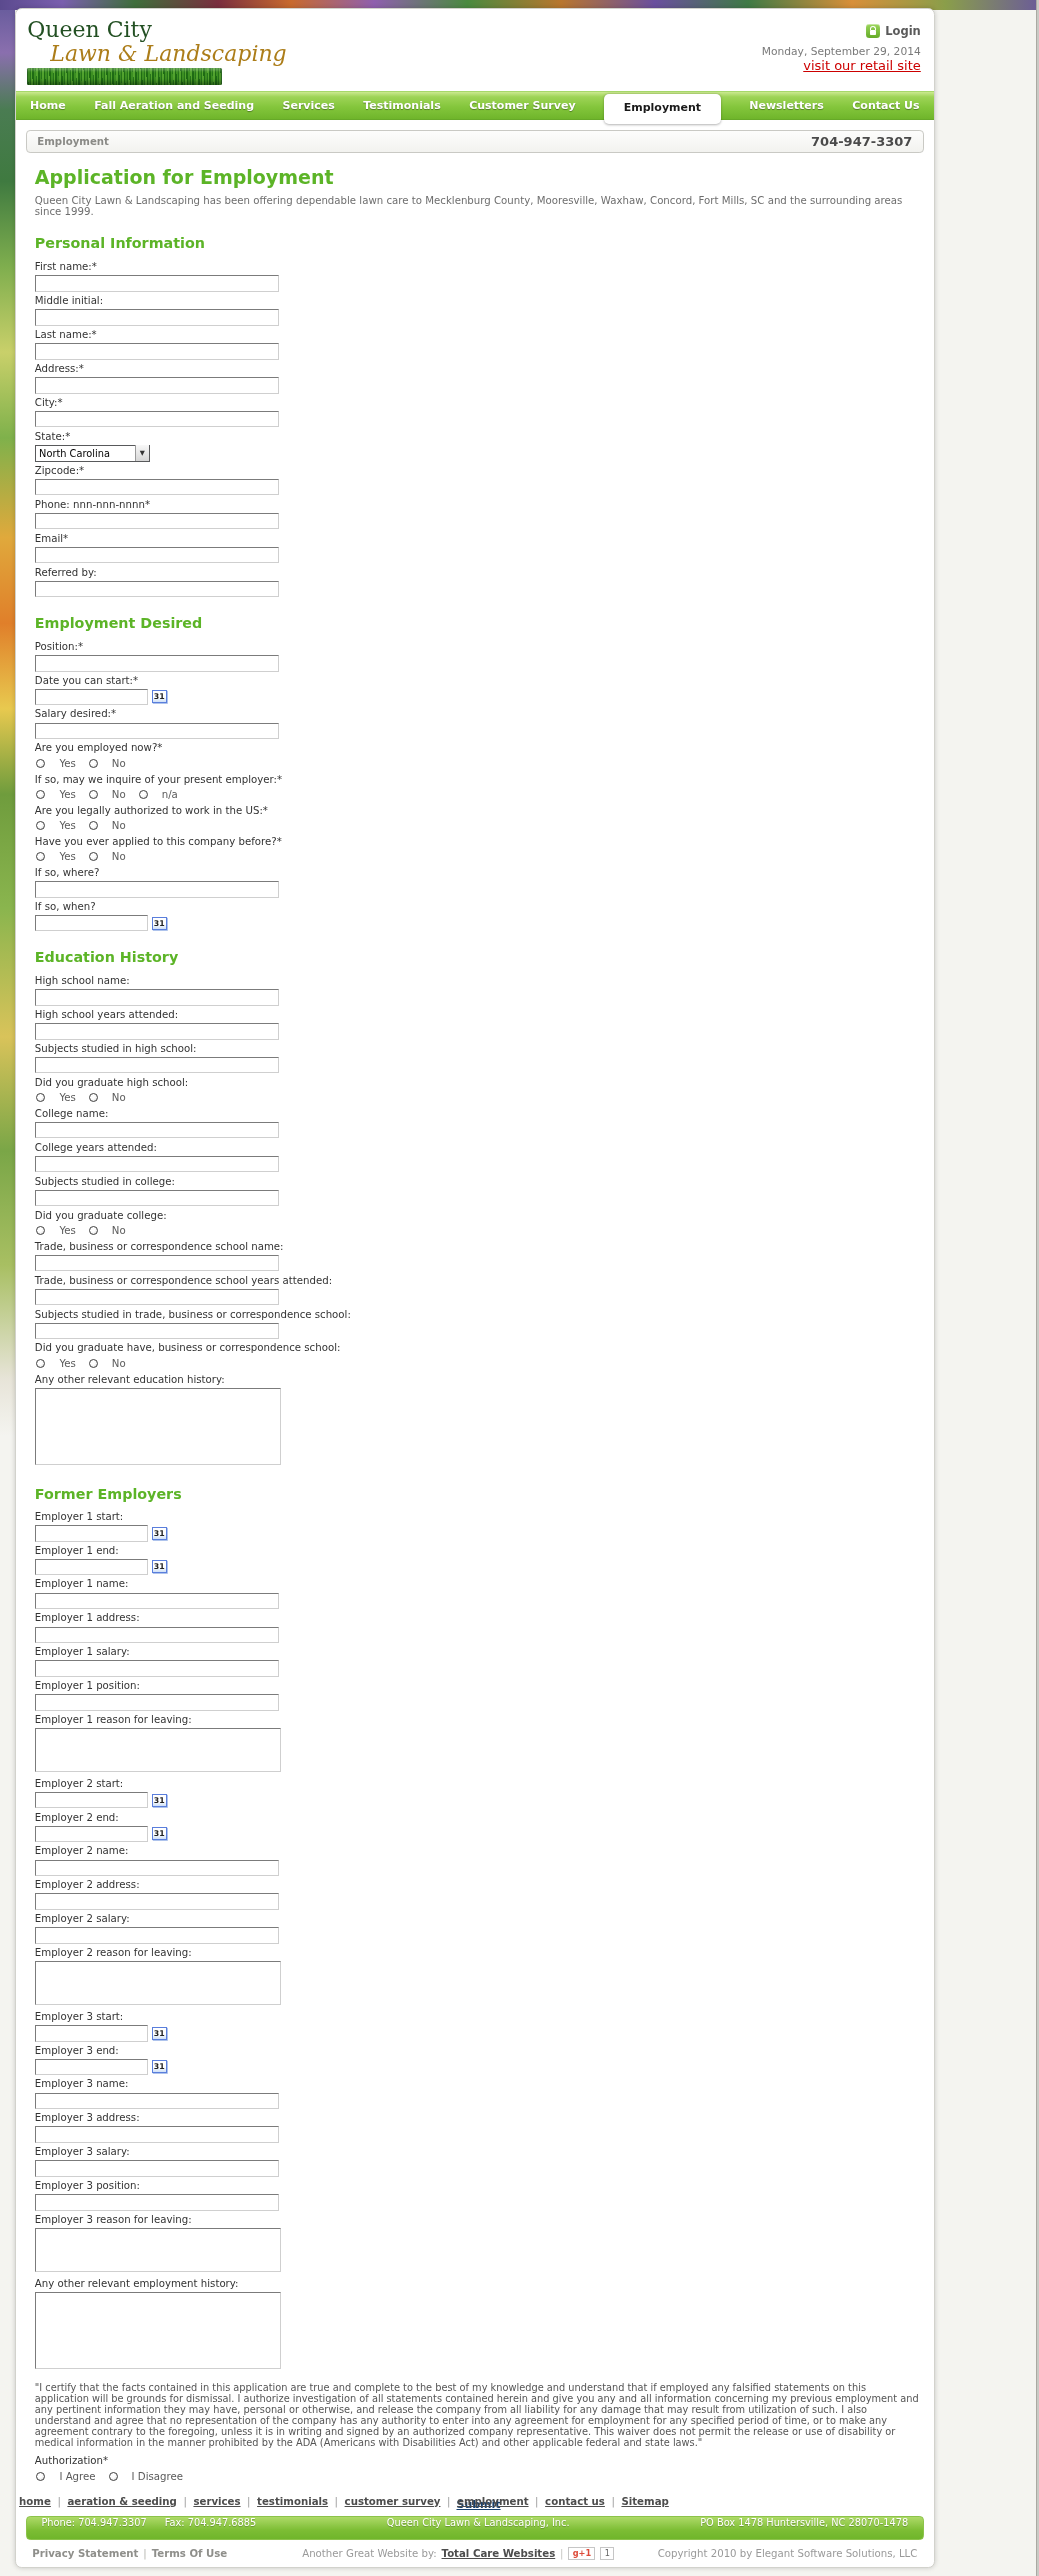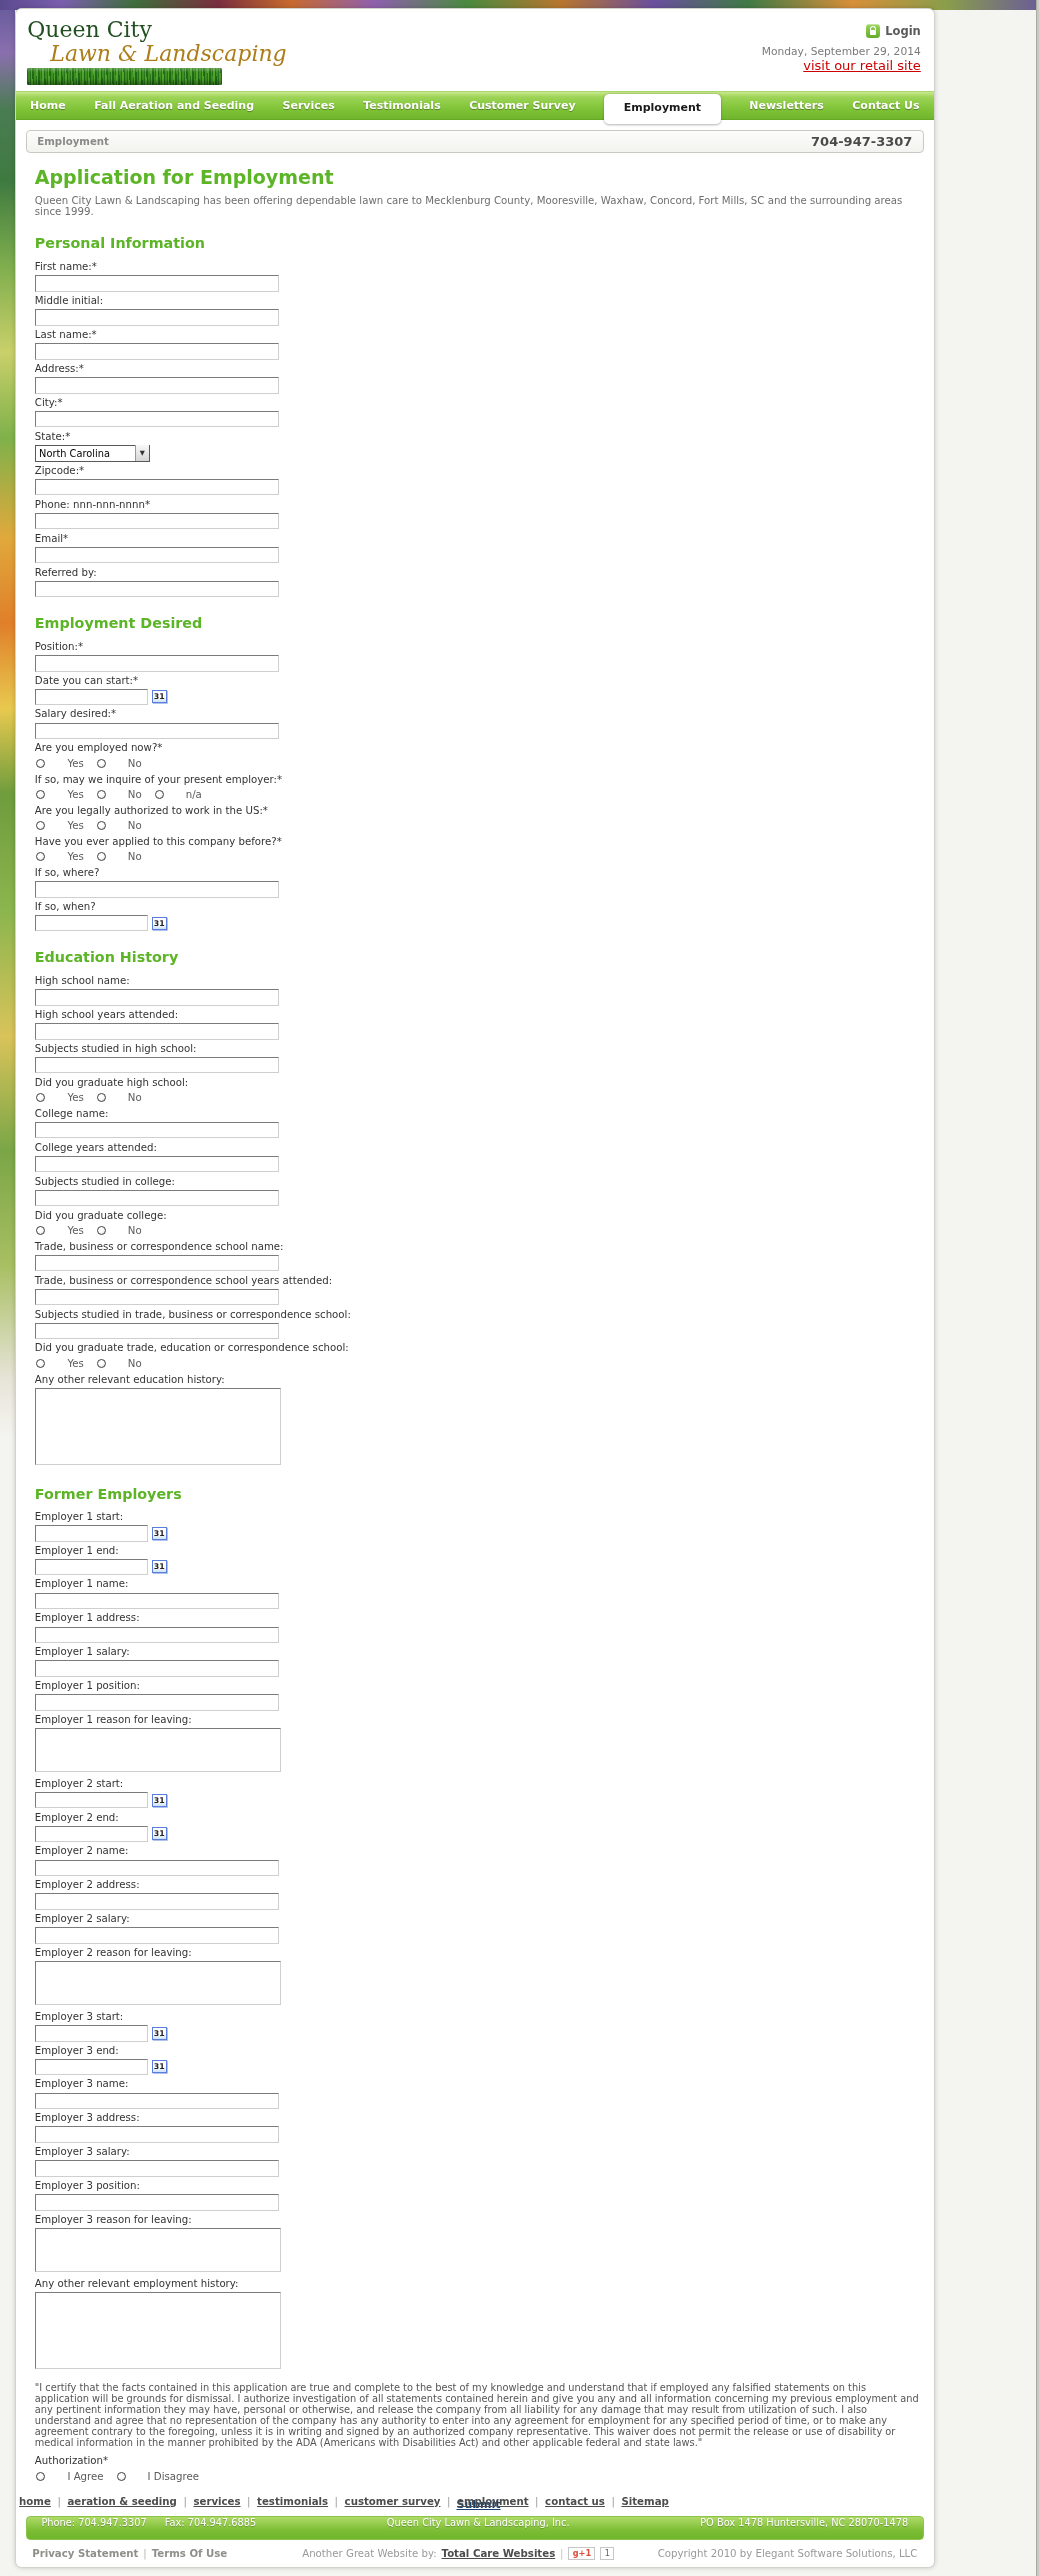--- a/index.html
+++ b/index.html
@@ -61,21 +61,21 @@
   .flabel{font-size:10.2px;color:#333;line-height:12.3px;margin-bottom:1.6px;}
   input.tinput,input.dinput{height:16.4px;border:0.8px solid;border-color:#7b7b7b #cfcfcf #cfcfcf #7b7b7b;
     background:#fff;font-size:9.8px;padding:0.8px 2.5px;font-family:inherit;}
   input.tinput{width:244px;}
   input.dinput{width:113px;}
   .daterow{display:flex;align-items:center;gap:4.1px;}
   .calicon{width:14.8px;height:13px;border:0.8px solid #5a7edc;background:linear-gradient(#fff 55%,#cfe0f7);
     color:#222;font-weight:bold;font-size:7.8px;line-height:11.5px;text-align:center;cursor:pointer;
     box-shadow:0.8px 0.8px 0 #9ab4e8;}
   .radios{display:flex;gap:13px;align-items:center;padding:1.6px 0 1.6px 1.6px;height:14px;}
-  .ropt{display:flex;align-items:center;gap:22px;font-size:10.2px;color:#5a5a5a;cursor:pointer;}
+  .ropt{display:flex;align-items:center;gap:14px;font-size:10.2px;color:#5a5a5a;cursor:pointer;}
   .rdot{width:9px;height:9px;border-radius:50%;border:0.8px solid #404040;
     background:radial-gradient(circle at 35% 35%,#fff 40%,#d4d4d4);}
   textarea.ta{border:0.8px solid;border-color:#7b7b7b #cfcfcf #cfcfcf #7b7b7b;background:#fff;width:246px;resize:none;font-family:inherit;}
   textarea.ta.small{height:44px;}
   textarea.ta.large{height:77px;}
   .fselect{width:115px;height:17px;border:0.8px solid #58595b;background:#fff;display:flex;align-items:center;
     justify-content:space-between;font-size:9.8px;color:#000;padding-left:3.3px;cursor:pointer;}
   .fselect .sbtn{width:14px;height:15.6px;border-left:0.8px solid #9a9a9a;display:flex;align-items:center;justify-content:center;
     background:linear-gradient(#f8f8f8,#d6d6d6);font-size:6.6px;color:#333;}
 
@@ -273,21 +273,21 @@
             <span class="ropt">
               <span class="rdot"></span>
               <span>No</span>
             </span>
           </div>
         </div>
         <div class="field"><div class="flabel">Trade, business or correspondence school name:</div><input type="text" class="tinput" style=""></div>
         <div class="field"><div class="flabel">Trade, business or correspondence school years attended:</div><input type="text" class="tinput" style=""></div>
         <div class="field"><div class="flabel">Subjects studied in trade, business or correspondence school:</div><input type="text" class="tinput" style=""></div>
         <div class="field">
-          <div class="flabel">Did you graduate trade, education or correspondence school:</div>
+          <div class="flabel">Did you graduate have, business or correspondence school:</div>
           <div class="radios">
             <span class="ropt">
               <span class="rdot"></span>
               <span>Yes</span>
             </span>
             <span class="ropt">
               <span class="rdot"></span>
               <span>No</span>
             </span>
           </div>

